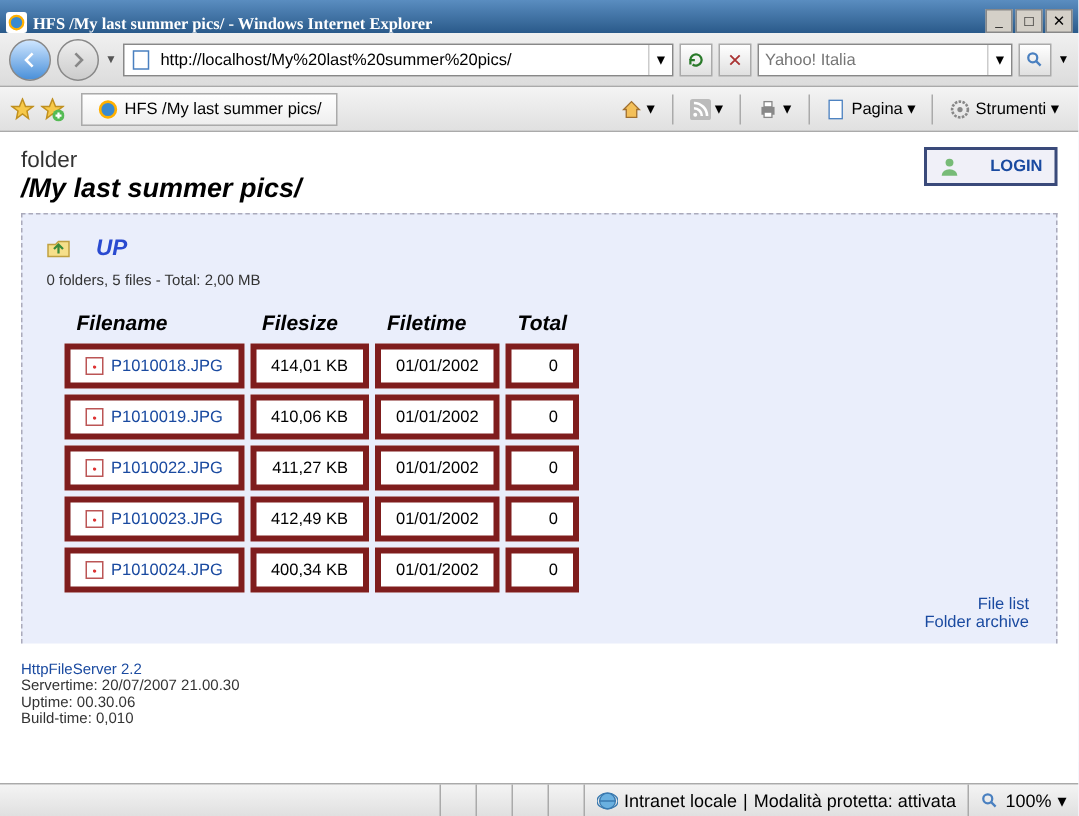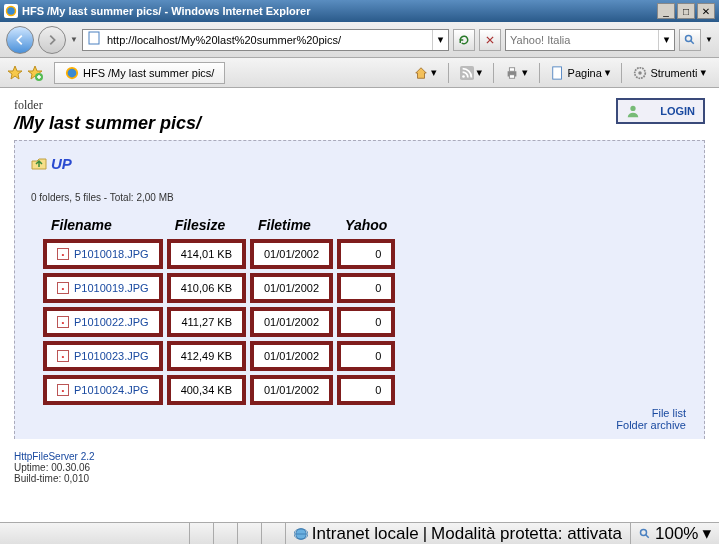--- a/index.html
+++ b/index.html
@@ -1,77 +1,77 @@
 <!DOCTYPE html>
 <html><head>
 <meta charset="utf-8">
 <style>
 * { box-sizing: border-box; margin: 0; padding: 0; }
 body { font-family: Tahoma, Arial, sans-serif; font-size: 11px; background: #fff; width: 719px; height: 544px; overflow: hidden; position: relative; }
 
 
-.titlebar { background: linear-gradient(#5a8dc0, #2a5a8a); height: 22px; display: flex; align-items: center; padding: 0 4px; color: #fff; }
+.titlebar { background: linear-gradient(#5a8dc0, #2a5a8a); height: 22px; display: flex; align-items: flex-end; padding: 0 4px; color: #fff; font-family: Liberation Serif, serif; }
 .titlebar .ie-icon { width: 14px; height: 14px; background: #fff; border-radius: 2px; margin-right: 4px; display: flex; align-items: center; justify-content: center; }
 .titlebar .ie-icon svg { width: 12px; height: 12px; }
 .titlebar .title-text { flex: 1; font-weight: bold; font-size: 11px; }
 .titlebar .win-btns { display: flex; gap: 2px; }
 .titlebar .win-btn { width: 18px; height: 16px; background: #d4d0c8; border: 1px solid #888; display: flex; align-items: center; justify-content: center; font-size: 10px; color: #000; }
 
 
 .nav-toolbar { height: 36px; background: linear-gradient(#f0f0f0, #dcdcdc); border-bottom: 1px solid #aaa; display: flex; align-items: center; padding: 0 6px; gap: 4px; }
 .nav-btn { width: 28px; height: 28px; border-radius: 50%; border: 1px solid #888; display: flex; align-items: center; justify-content: center; }
 .nav-back { background: linear-gradient(#cde5ff, #4a90d9); }
 .nav-fwd { background: linear-gradient(#eee, #ccc); }
 .nav-btn svg { width: 14px; height: 14px; }
-.addr-container { flex: 1; display: flex; border: 1px solid #888; background: #fff; height: 22px; }
+.addr-container { flex: 1; display: flex; align-items: center; border: 1px solid #888; background: #fff; height: 22px; }
 .addr-icon { width: 16px; height: 16px; margin: 0 4px; display: flex; align-items: center; justify-content: center; }
 .addr-input { flex: 1; border: none; font-size: 11px; outline: none; }
 .addr-dd { width: 16px; height: 20px; border-left: 1px solid #ccc; display: flex; align-items: center; justify-content: center; }
 .small-btn { width: 22px; height: 22px; border: 1px solid #aaa; background: linear-gradient(#fff,#e0e0e0); display: flex; align-items: center; justify-content: center; }
 .search-container { width: 170px; display: flex; align-items: center; border: 1px solid #888; background: #fff; height: 22px; }
 .search-input { flex: 1; border: none; font-size: 11px; color: #888; outline: none; padding-left: 4px; }
 
 
 .fav-bar { height: 30px; background: linear-gradient(#f4f4f4,#e0e0e0); border-bottom: 1px solid #aaa; display: flex; align-items: center; padding: 0 6px; gap: 2px; justify-content: flex-end; }
 .fav-icon { width: 18px; height: 18px; display: flex; align-items: center; justify-content: center; }
 .tab { border: 1px solid #aaa; background: linear-gradient(#fff,#eee); height: 22px; padding: 0 10px; display: flex; align-items: center; gap: 4px; margin-left: 8px; }
 .tool-btn { height: 22px; border: 1px solid transparent; padding: 0 6px; display: flex; align-items: center; gap: 3px; font-size: 11px; }
 .tool-sep { width: 1px; height: 20px; background: #aaa; margin: 0 2px; }
 .spacer { flex: 1; }
 
 
 .content { padding: 10px 14px; background: #fff; height: 420px; overflow: auto; }
-.folder-label { color: #333; font-size: 12px; font-family: Liberation Serif, serif; }
+.folder-label { color: #333; font-size: 15px; }
 .path-title { font-size: 18px; font-weight: bold; font-style: italic; color: #000; margin-bottom: 4px; }
 .login-box { float: right; border: 2px solid #3a4a7a; padding: 4px 8px; display: flex; align-items: center; gap: 20px; background: #f0f0f8; }
 .login-box span { color: #1a4aa0; font-weight: bold; }
 
 .inner-box { border-top: 1px dashed #aab; border-left: 1px dashed #aab; border-right: 1px dashed #aab; background: #eaeefb; padding: 14px 16px 30px 16px; margin-top: 6px; clear: both; position: relative; }
-.up-link { display: flex; align-items: center; gap: 4px; text-align: center; }
+.up-link { display: flex; align-items: center; gap: 17px; text-align: center; }
 .up-link .up-text { color: #2a4ad0; font-weight: bold; font-style: italic; font-size: 15px; }
-.stats { font-size: 10px; color: #333; margin-top: 20px; margin-bottom: 8px; }
+.stats { font-size: 10px; color: #333; margin-top: 8px; margin-bottom: 8px; }
 
 .file-table { border-collapse: separate; border-spacing: 4px 4px; margin-left: 8px; }
 .file-table th { text-align: left; font-size: 14px; font-weight: bold; font-style: italic; padding: 2px 8px; margin-left: 31px; }
 .file-table td { border: 4px solid #7f1d1d; background: #fff; padding: 5px 10px; font-size: 11px; }
 .file-cell { display: flex; align-items: center; gap: 5px; color: #1a4aa0; }
 .file-cell .fi { width: 12px; height: 12px; border: 1px solid #b55; display: flex; align-items: center; justify-content: center; }
 .file-cell .fi::after { content: "•"; color: #d33; font-size: 8px; }
 .num-cell { text-align: right; }
 .hits-cell { text-align: right; }
 
 .right-links { position: absolute; right: 18px; bottom: 8px; text-align: right; font-size: 11px; }
 .right-links a { color: #1a4aa0; text-decoration: none; display: block; }
 
 .footer-info { margin-top: 12px; font-size: 10px; color: #1a4aa0; }
 .footer-info div { color: #333; }
 .footer-info .srv-link { color: #1a4aa0; margin-top: 21px; }
 
 
-.statusbar { position: absolute; bottom: 0; left: 0; right: 0; height: 22px; background: linear-gradient(#f4f4f4,#e0e0e0); border-top: 1px solid #aaa; display: flex; align-items: center; font-size: 17px; }
+.statusbar { position: absolute; bottom: 0; left: 0; right: 0; height: 22px; background: linear-gradient(#f4f4f4,#e0e0e0); border-top: 1px solid #aaa; display: flex; align-items: center; font-size: 12px; }
 .status-cell { border-left: 1px solid #aaa; height: 100%; display: flex; align-items: center; padding: 0 8px; gap: 4px; }
 .status-cell.first { border-left: none; flex: 1; }
 .status-cell.small { width: 24px; padding: 0; justify-content: center; }
 </style>
 </head>
 <body>
 
 <div class="titlebar">
   <div class="ie-icon">
     <svg viewBox="0 0 16 16">
@@ -209,21 +209,21 @@
       <span class="up-text">UP</span>
     </div>
     <div class="stats">0 folders, 5 files - Total: 2,00 MB</div>
 
     <table class="file-table">
       <thead>
         <tr>
           <th>Filename</th>
           <th>Filesize</th>
           <th>Filetime</th>
-          <th>Yahoo</th>
+          <th>Total</th>
         </tr>
       </thead>
       <tbody id="file-rows">
           <tr>
             <td>
               <div class="file-cell">
                 <span class="fi"></span>
                 <span>P1010018.JPG</span>
               </div>
             </td>
@@ -279,20 +279,21 @@
     </table>
 
     <div class="right-links">
       <a>File list</a>
       <a>Folder archive</a>
     </div>
   </div>
 
   <div class="footer-info">
     <a class="srv-link">HttpFileServer 2.2</a>
+    <div>Servertime: 20/07/2007 21.00.30</div>
     <div>Uptime: 00.30.06</div>
     <div>Build-time: 0,010</div>
   </div>
 </div>
 
 <div class="statusbar">
   <div class="status-cell first"></div>
   <div class="status-cell small"></div>
   <div class="status-cell small"></div>
   <div class="status-cell small"></div>

